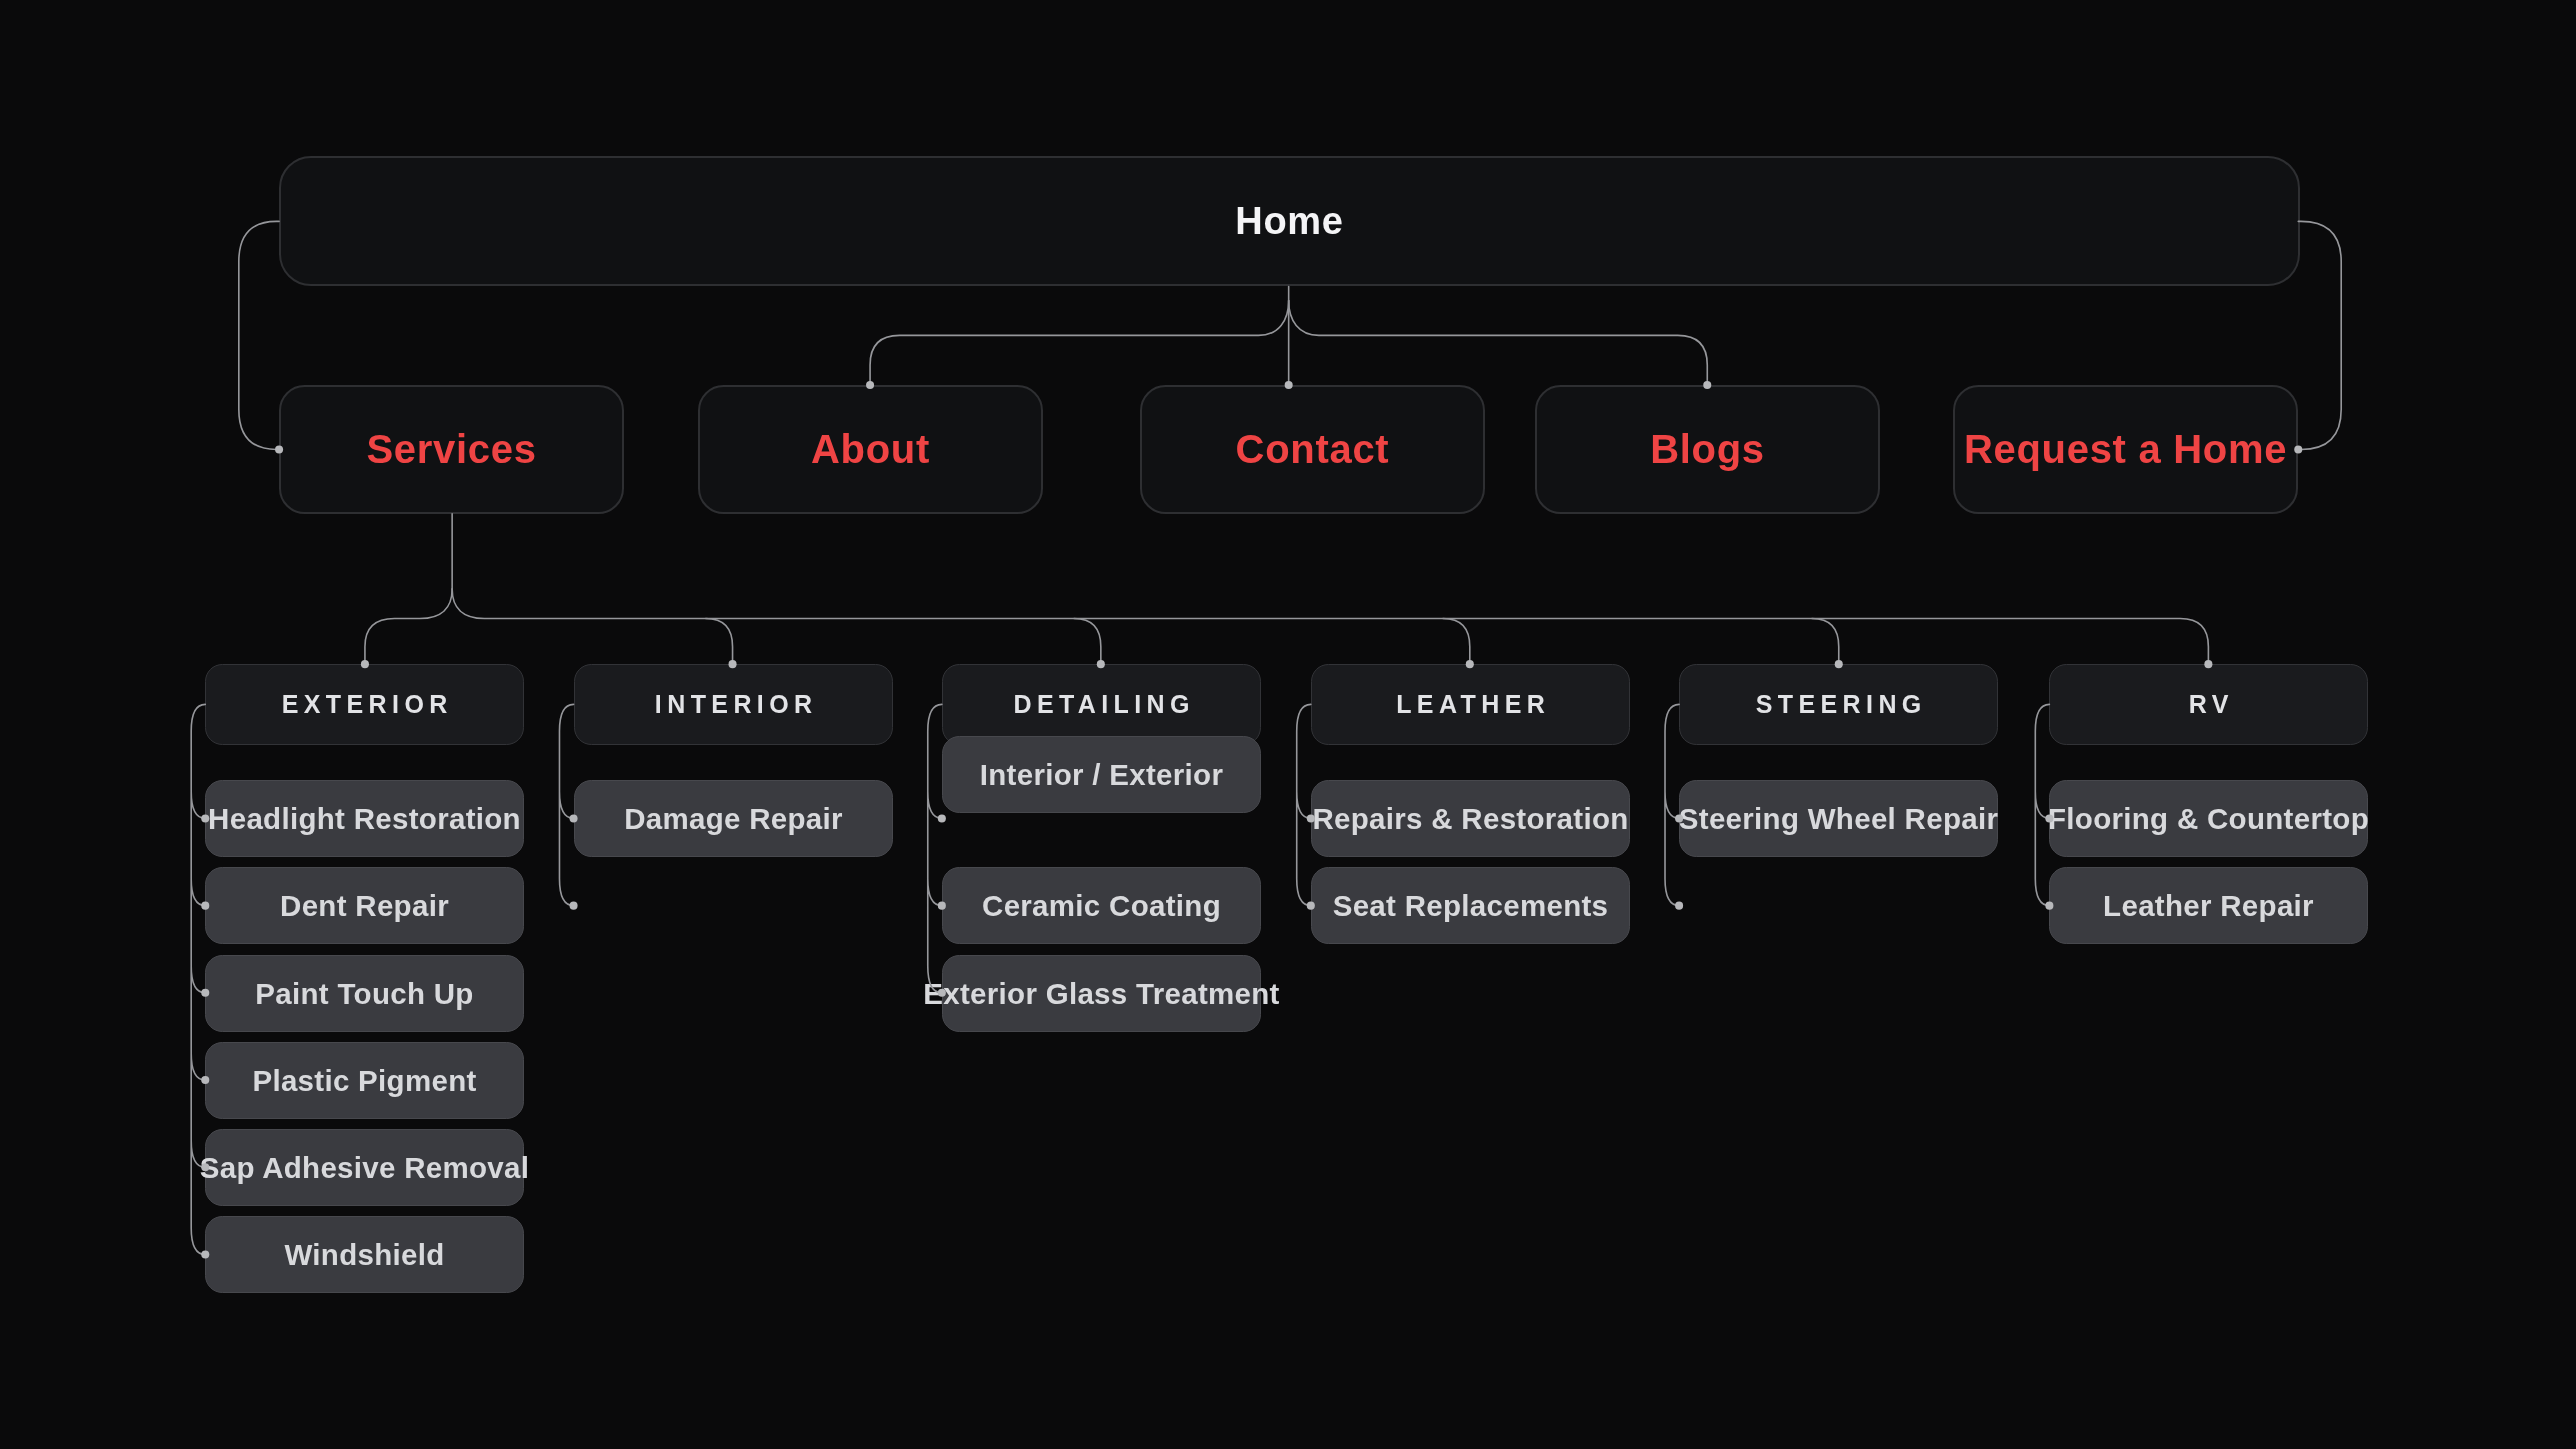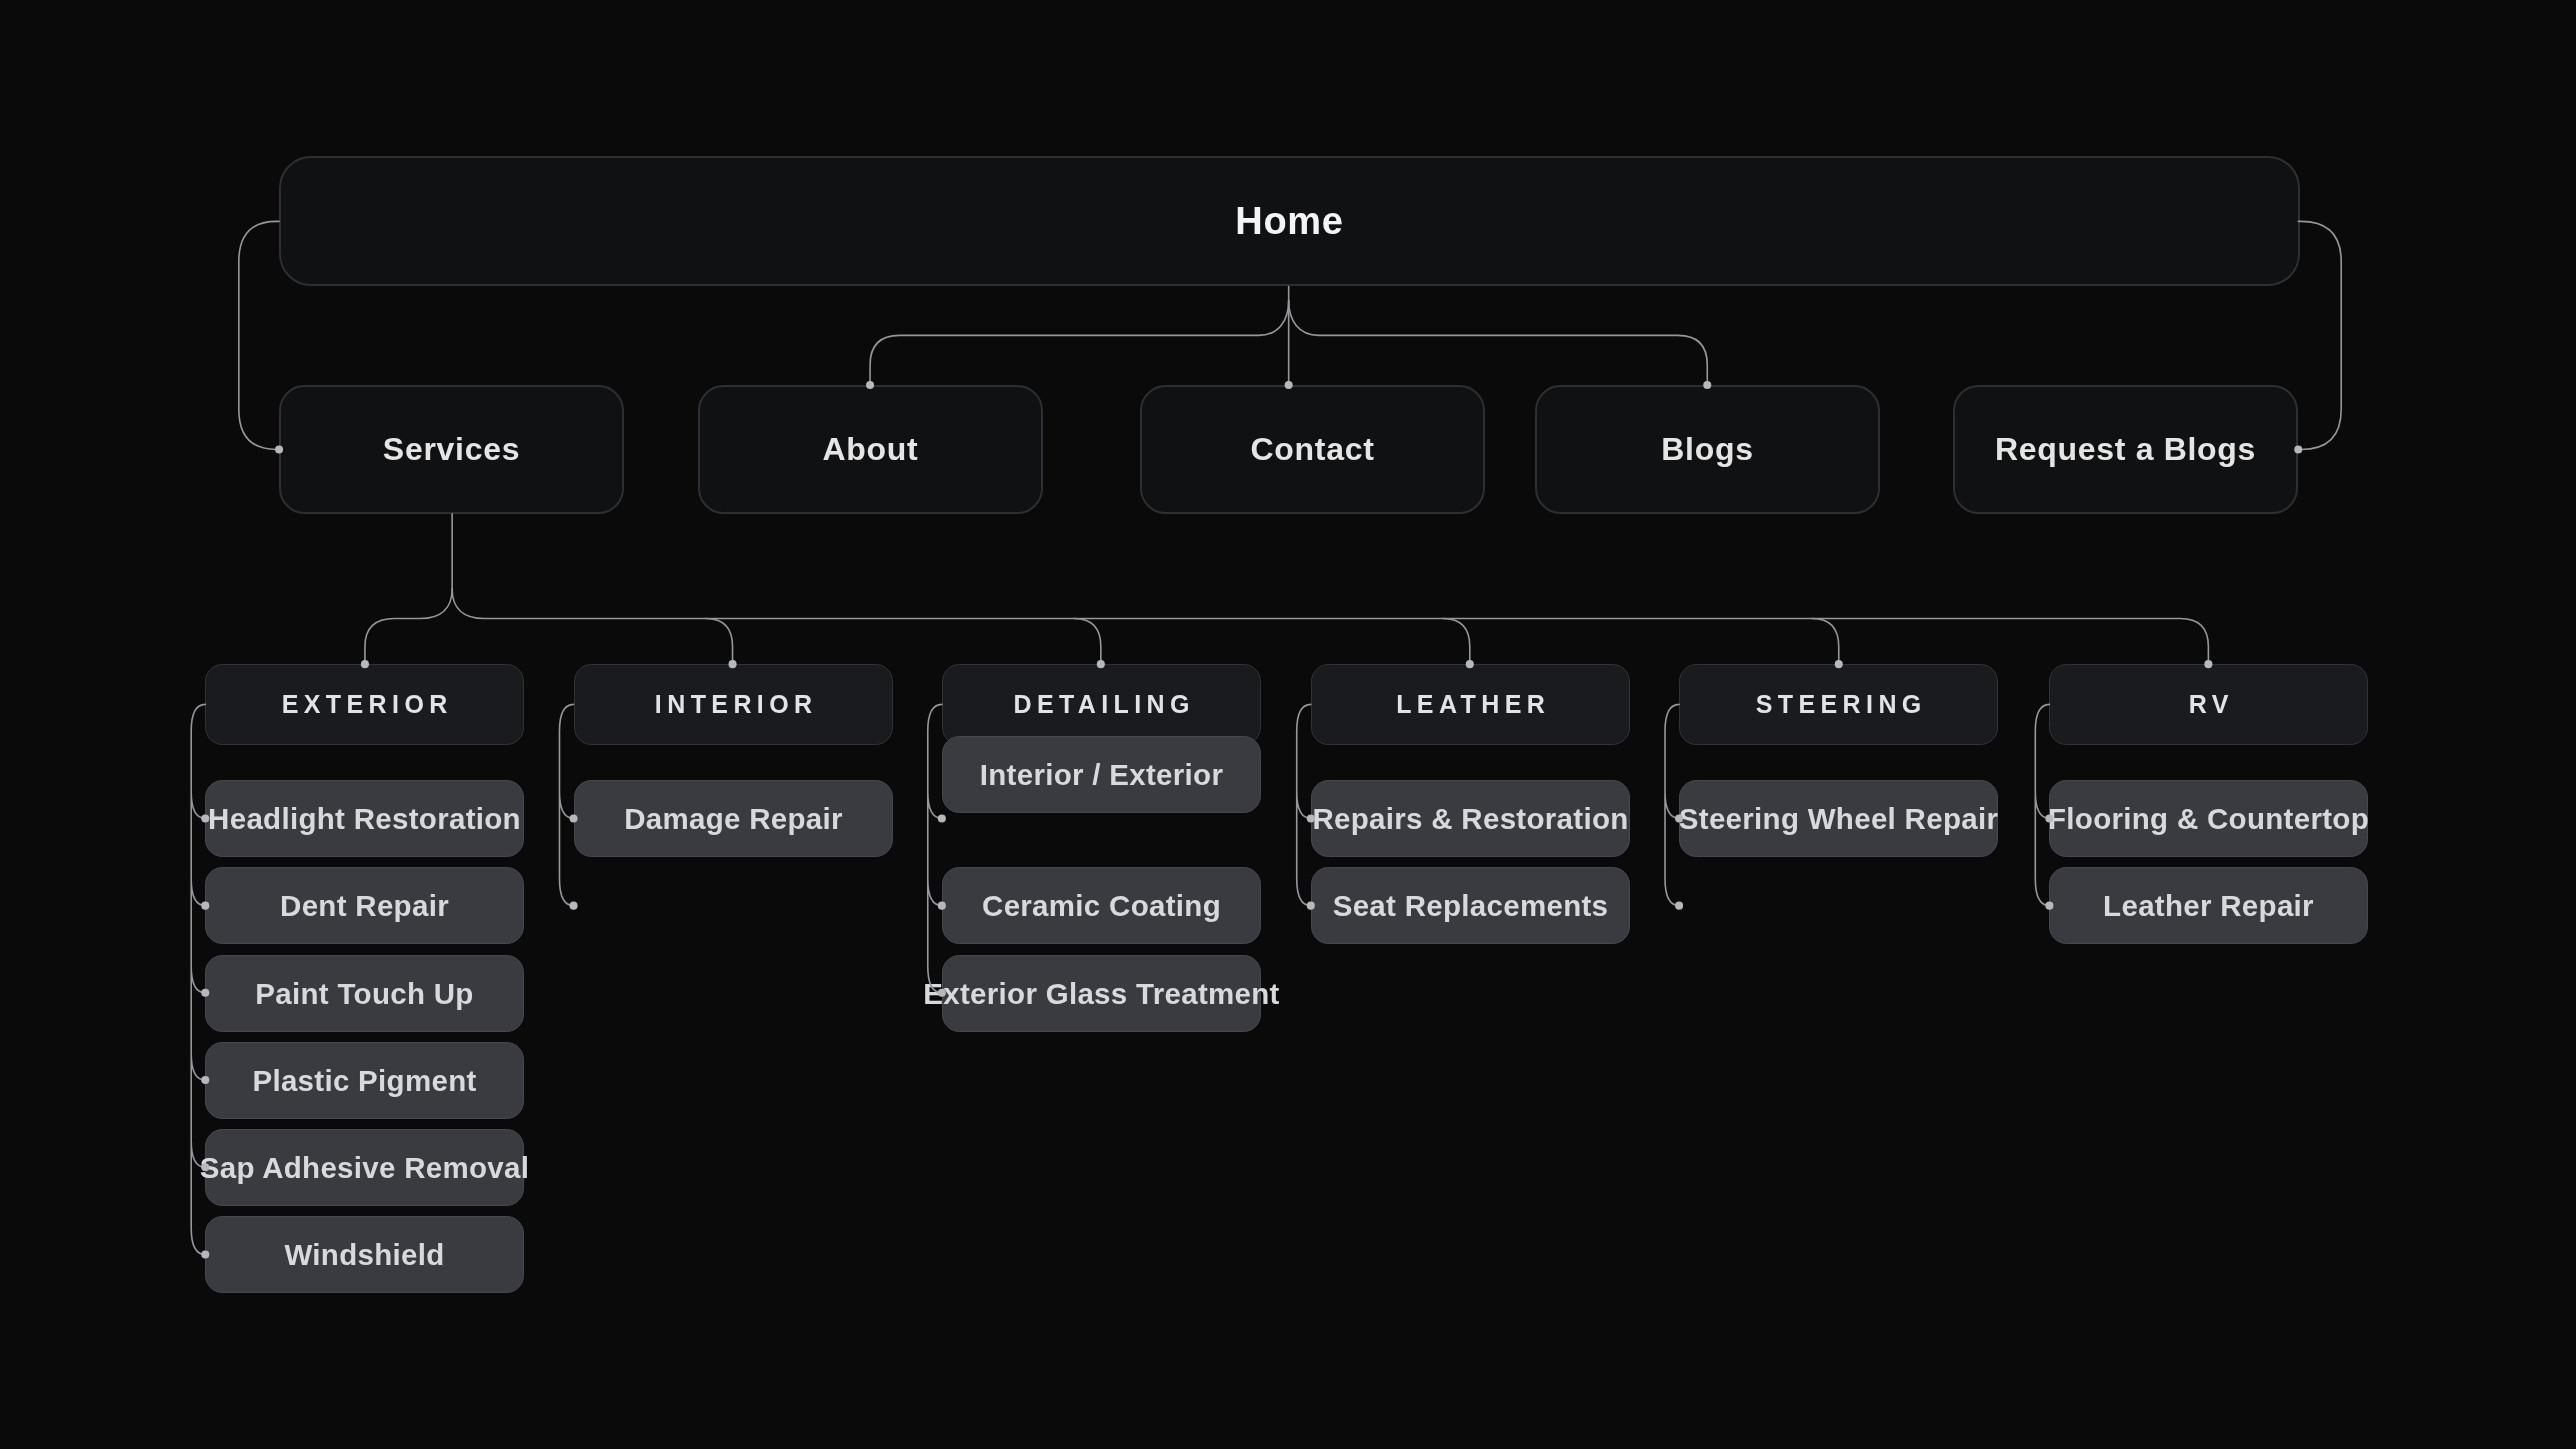--- a/index.html
+++ b/index.html
@@ -34,22 +34,22 @@
     border-radius: 32px;
     color: #f4f4f6;
     font-size: 38px;
     font-weight: bold;
     letter-spacing: 0.7px;
   }
   .node-lvl2 {
     background: #101113;
     border: 2px solid #2e2f32;
     border-radius: 25.5px;
-    color: #e5e5e5;
-    font-size: 32px;
+    color: #ef4444;
+    font-size: 40px;
     font-weight: bold;
     letter-spacing: 0.7px;
   }
   .node-category {
     background: #1a1b1e;
     border: 1.7px solid #323337;
     border-radius: 17.4px;
     color: #e2e3e6;
     font-size: 25px;
     font-weight: bold;
@@ -87,21 +87,21 @@
 <body>
 
 <div class="canvas">
 
   <div class="box node-lvl1" style="left:279px; top:156px; width:2021px; height:130px;">Home</div>
 
   <div class="box node-lvl2" style="left:279px; top:385px; width:345px; height:129px;">Services</div>
   <div class="box node-lvl2" style="left:698px; top:385px; width:345px; height:129px;">About</div>
   <div class="box node-lvl2" style="left:1116px; top:385px; width:345px; height:129px;margin-left:24px;">Contact</div>
   <div class="box node-lvl2" style="left:1535px; top:385px; width:345px; height:129px;">Blogs</div>
-  <div class="box node-lvl2" style="left:1953px; top:385px; width:345px; height:129px;">Request a Blogs</div>
+  <div class="box node-lvl2" style="left:1953px; top:385px; width:345px; height:129px;">Request a Home</div>
 
   <div class="box node-category" style="left:205px; top:664px; width:319px; height:81px;">EXTERIOR</div>
   <div class="box node-category" style="left:574px; top:664px; width:319px; height:81px;">INTERIOR</div>
   <div class="box node-category" style="left:942px; top:664px; width:319px; height:81px;">DETAILING</div>
   <div class="box node-category" style="left:1311px; top:664px; width:319px; height:81px;">LEATHER</div>
   <div class="box node-category" style="left:1679px; top:664px; width:319px; height:81px;">STEERING</div>
   <div class="box node-category" style="left:2049px; top:664px; width:319px; height:81px;">RV</div>
 
   <div class="box node-item" style="left:205px; top:780px; width:319px; height:77px;">Headlight Restoration</div>
   <div class="box node-item" style="left:205px; top:955px; width:319px; height:77px;">Paint Touch Up</div>

